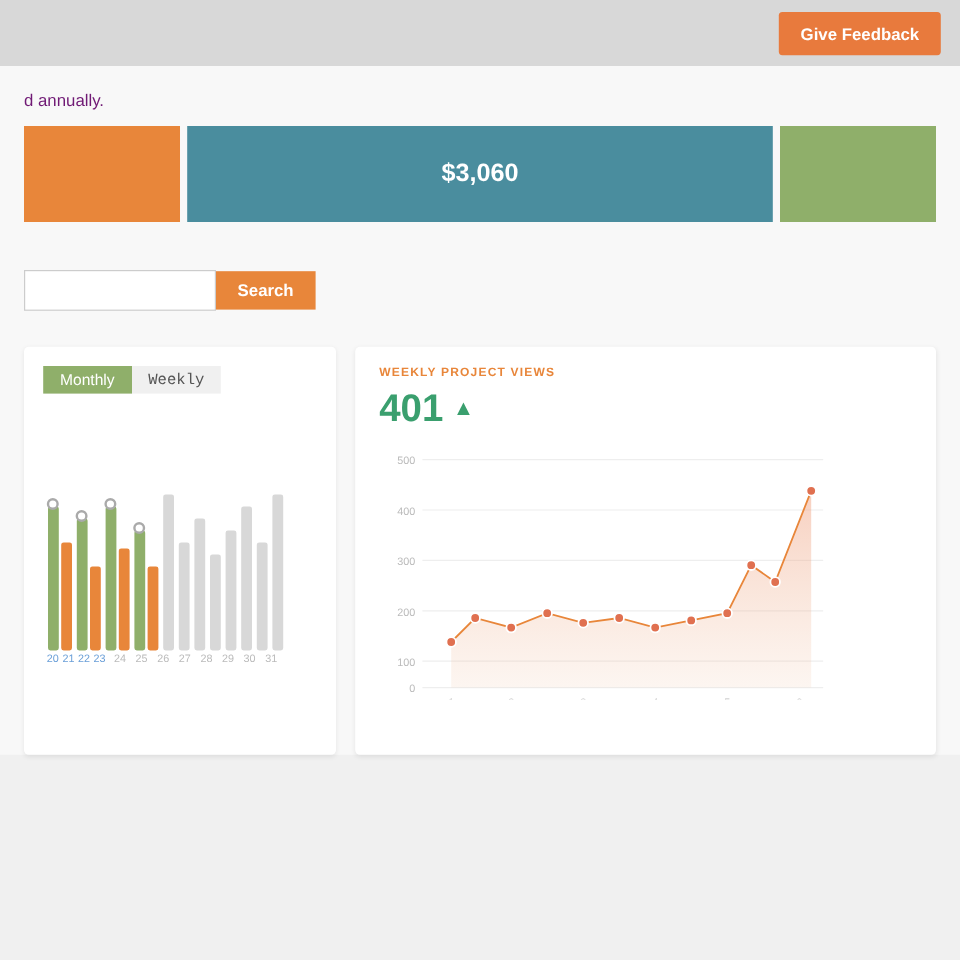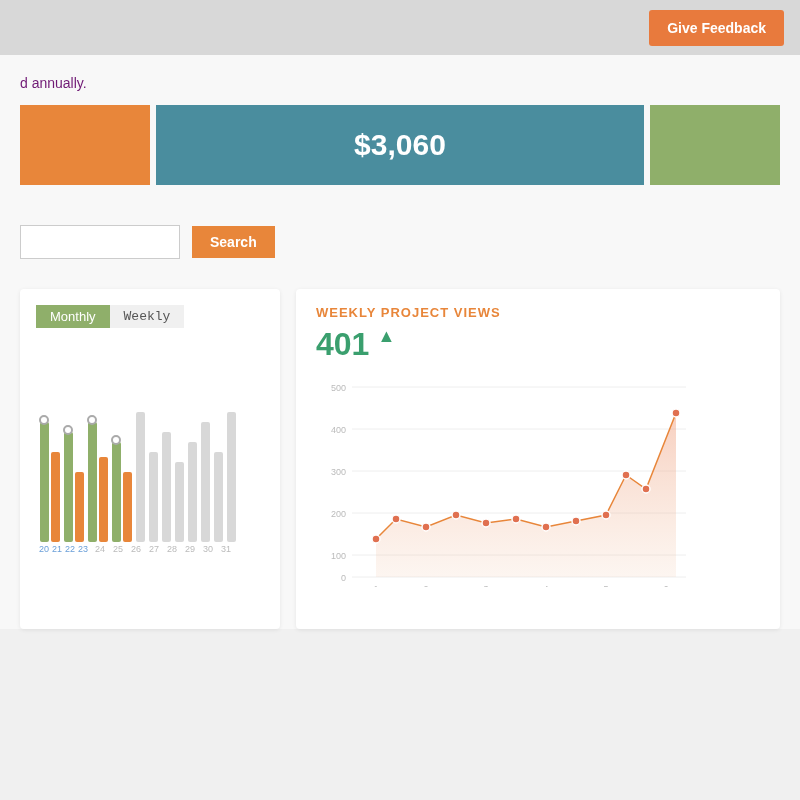--- a/index.html
+++ b/index.html
@@ -67,29 +67,29 @@
       background: #4a8d9e;
       flex: 3;
       margin-right: 6px;
     }
     .stat-card.green {
       background: #8faf6a;
       max-width: 130px;
     }
     .stat-card-value {
       color: white;
-      font-size: 30px;
+      font-size: 21px;
       font-weight: 700;
     }
 
     
     .search-section {
       display: flex;
       align-items: center;
-      gap: 12px;
+      gap: 0;
       margin-bottom: 20px;
       padding: 16px 0 10px 0;
     }
     .search-input {
       border: 1px solid #ccc;
       background: white;
       padding: 8px 10px;
       font-size: 14px;
       width: 160px;
       outline: none;
@@ -142,30 +142,30 @@
 
     
     .line-chart-card {
       background: white;
       border-radius: 4px;
       padding: 16px 20px;
       flex: 1;
       box-shadow: 0 1px 4px rgba(0,0,0,0.08);
     }
     .chart-title {
-      font-size: 13px;
+      font-size: 10px;
       font-weight: 700;
       letter-spacing: 1px;
       color: #e8863a;
       text-transform: uppercase;
       margin-bottom: 6px;
     }
     .chart-count-row {
       display: flex;
-      align-items: flex-start;
+      align-items: center;
       gap: 8px;
       margin-bottom: 14px;
     }
     .chart-count {
       font-size: 32px;
       font-weight: 700;
       color: #3a9f6e;
     }
     .trend-up {
       color: #3a9f6e;

